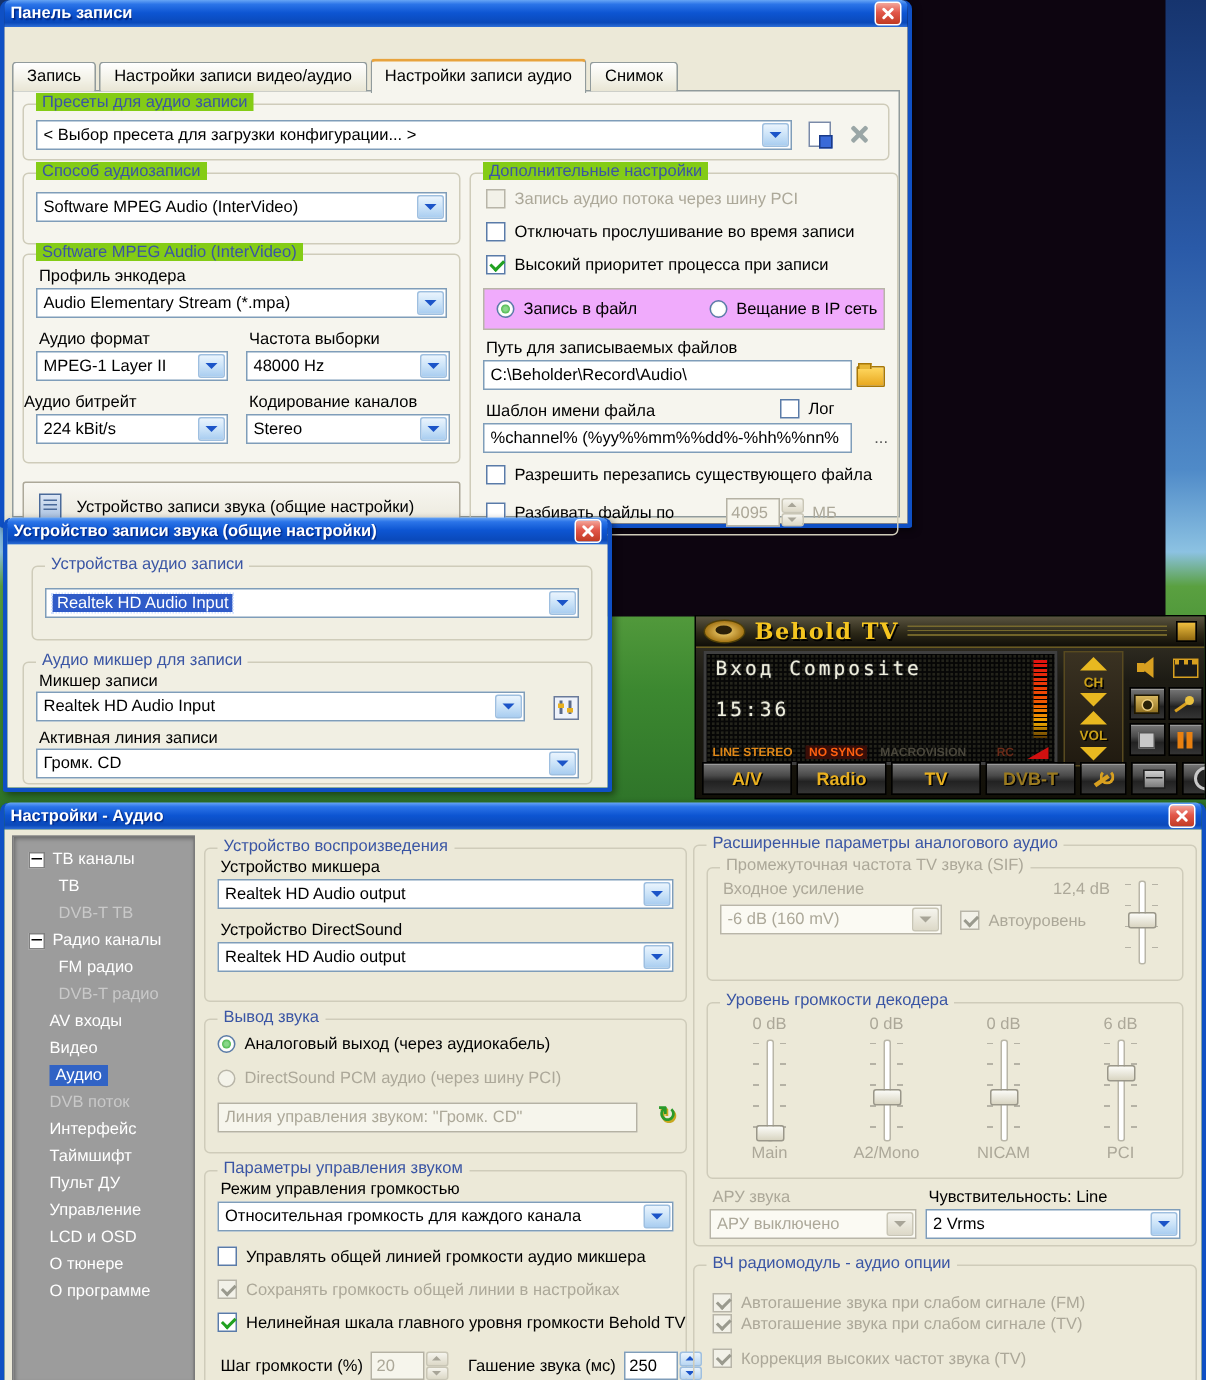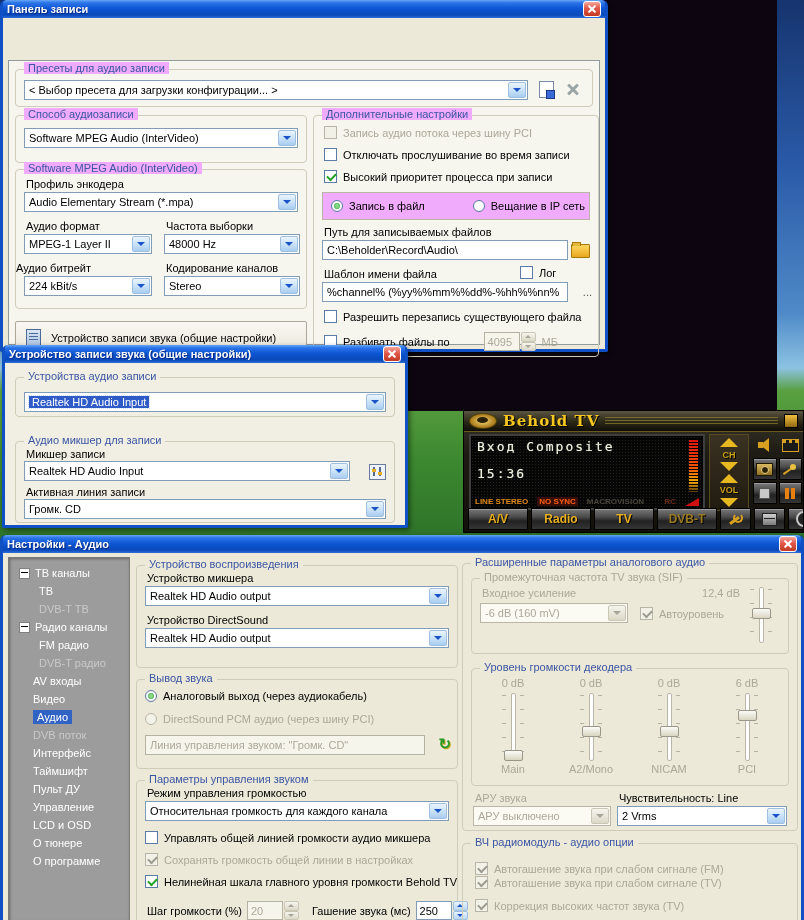--- a/index.html
+++ b/index.html
@@ -18,21 +18,21 @@
     text-shadow:1px 1px 1px #00247e;
     background:linear-gradient(180deg,#67a5f5 0%,#2b74e8 16%,#0d55d2 48%,#0a49ba 84%,#2f6fd8 100%);}
   .titlebar .t{white-space:nowrap;overflow:hidden;}
   .closebtn{margin-left:auto;width:16px;height:14px;border:1px solid #fff;border-radius:3px;
     background:linear-gradient(180deg,#f4a79c 0%,#e2574a 45%,#c03a22 100%);position:relative;flex:0 0 16px;}
   .closebtn::before,.closebtn::after{content:"";position:absolute;left:3px;right:3px;top:5.5px;height:2px;background:#fff;border-radius:1px;}
   .closebtn::before{transform:rotate(45deg);} .closebtn::after{transform:rotate(-45deg);}
   .wbody{position:absolute;left:0;right:0;top:18px;bottom:0;background:#ECE9D8;}
   
   .group{position:absolute;box-sizing:border-box;border:1px solid #cfccba;border-radius:4px;}
-  .gt{position:absolute;top:-8px;left:8px;padding:0 4px;color:#3a55a4;background:#f0abfc;white-space:nowrap;}
+  .gt{position:absolute;top:-8px;left:8px;padding:0 4px;color:#3a55a4;background:#84cc16;white-space:nowrap;}
   
   .combo{box-sizing:border-box;height:20px;background:#fff;border:1px solid #7F9DB9;
     display:flex;align-items:center;position:relative;padding:0 20px 0 4px;overflow:hidden;white-space:nowrap;}
   .combo .cbtn{position:absolute;right:1px;top:1px;bottom:1px;width:16px;border:1px solid #9ebfe0;border-radius:2px;
     background:linear-gradient(180deg,#eaf4fd,#cbe3f8 50%,#a9cdf0);display:flex;align-items:center;justify-content:center;}
   .chev{width:0;height:0;border-left:4px solid transparent;border-right:4px solid transparent;border-top:4px solid #1b54c8;}
   .combo.disabled{background:#fbfaf3;color:#aca899;border-color:#b9b6a8;}
   .combo.disabled .cbtn{background:linear-gradient(180deg,#f5f4ed,#ddd9c8);border-color:#c9c6b6;}
   .combo.disabled .chev{border-top-color:#a8a598;}
   .selval{background:#2f5bc8;color:#fff;outline:1px dotted #cfe0ff;padding:0 3px;}
@@ -171,20 +171,26 @@
 <div class="screen">
   <div class="desktop"></div>
   <div class="video-black"></div>
 
   <div class="win panelwin">
     <div class="titlebar">
       <span class="t">Панель записи</span>
       <span class="closebtn"></span>
     </div>
     <div class="wbody">
+      <div class="tabstrip">
+        <div class="tab">Запись</div>
+        <div class="tab">Настройки записи видео/аудио</div>
+        <div class="tab active">Настройки записи аудио</div>
+        <div class="tab">Снимок</div>
+      </div>
       <div class="tabpage">
 
         <div class="group" style="left:6px;right:6px;top:8px;height:38px;">
           <span class="gt">Пресеты для аудио записи</span>
           <div style="position:absolute;left:8px;top:10px;right:64px;" class="combo">
             <span>&lt; Выбор пресета для загрузки конфигурации... &gt;</span>
             <span class="cbtn">
                 <i class="chev"></i>
               </span>
           </div>
@@ -309,21 +315,21 @@
       </div>
     </div>
   </div>
 
   <div class="win recdlg">
     <div class="titlebar">
       <span class="t">Устройство записи звука (общие настройки)</span>
       <span class="closebtn"></span>
     </div>
     <div class="wbody">
-      <div class="group" style="left:10px;right:10px;top:14px;height:40px;">
+      <div class="group" style="left:16px;right:10px;top:14px;height:50px;">
         <span class="gt">Устройства аудио записи</span>
         <div style="position:absolute;left:8px;top:14px;right:8px;" class="combo">
           <span class="selval">Realtek HD Audio Input</span>
           <span class="cbtn">
               <i class="chev"></i>
             </span>
         </div>
       </div>
       <div class="group" style="left:10px;right:10px;top:78px;height:82px;">
         <span class="gt">Аудио микшер для записи</span>

